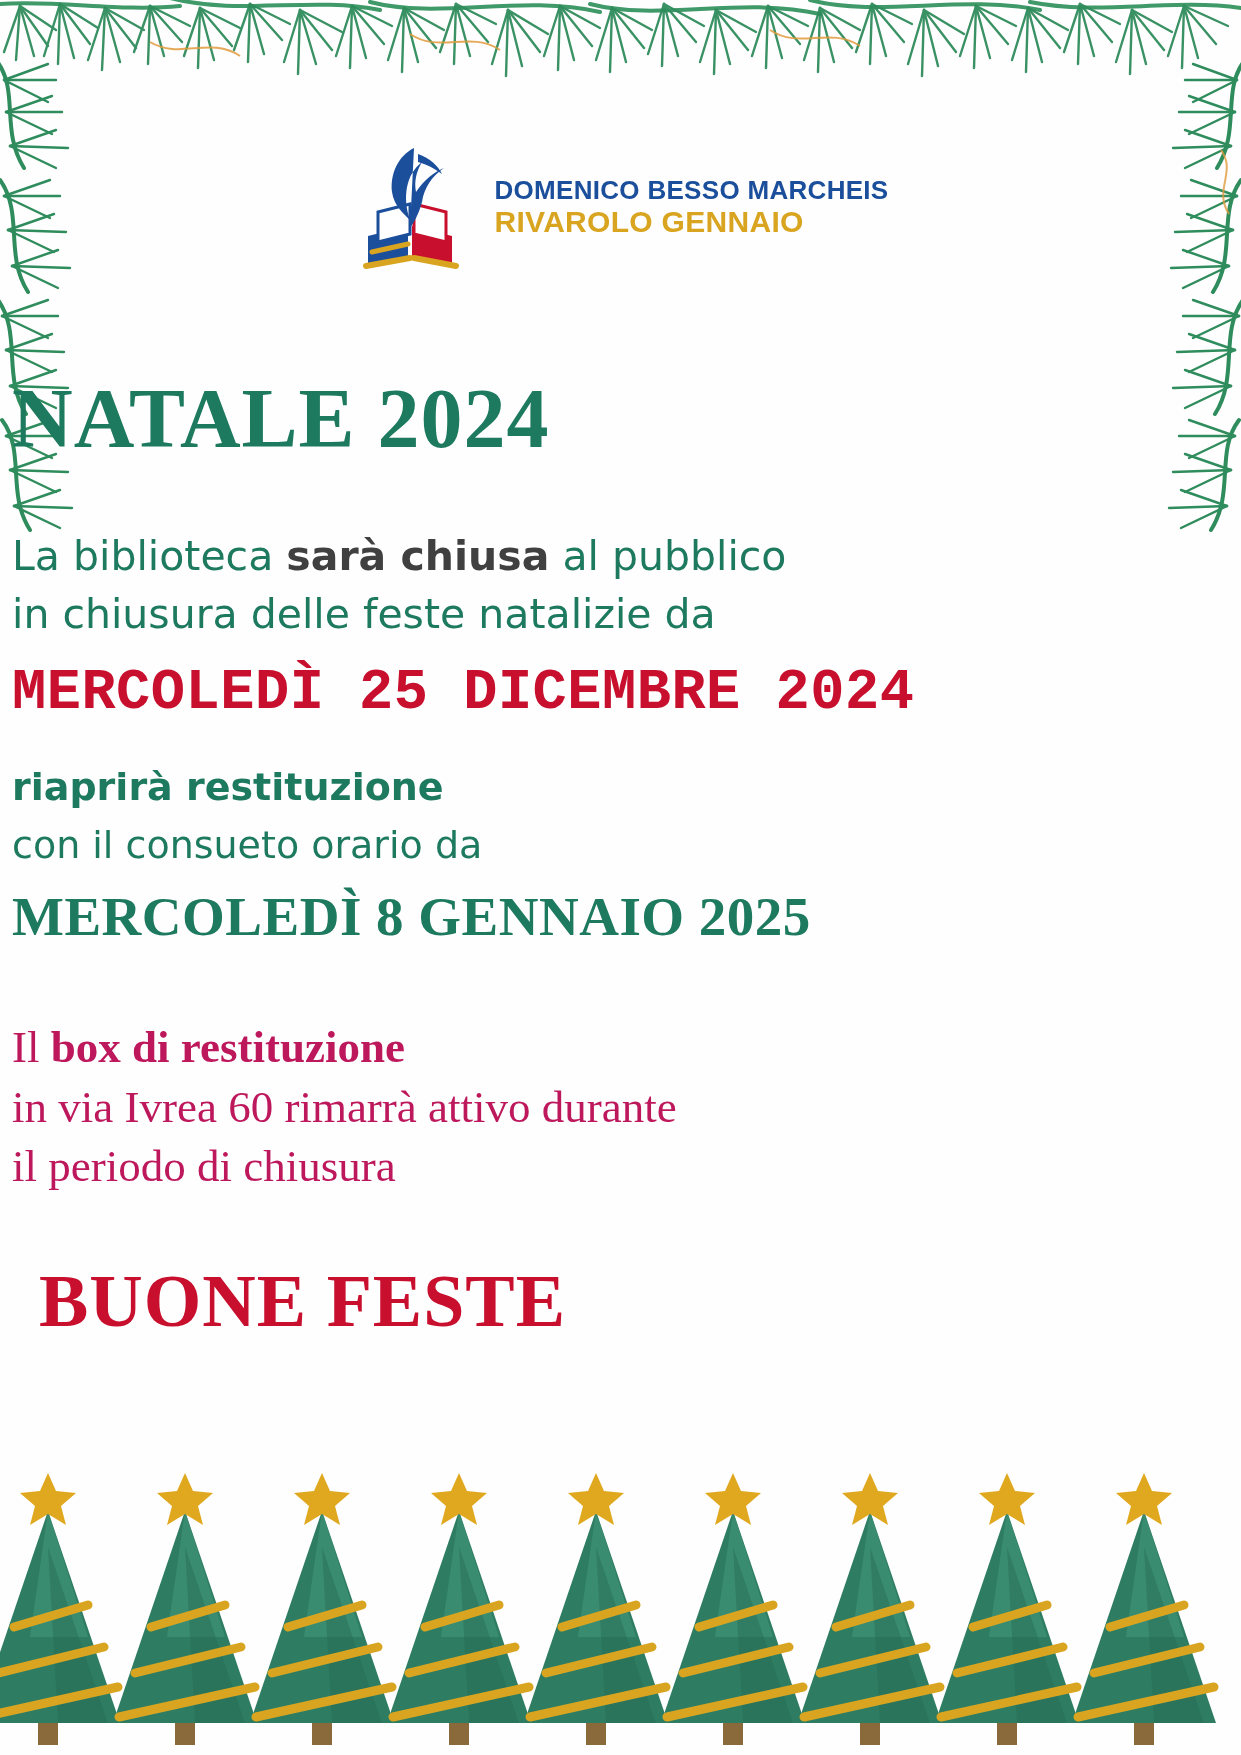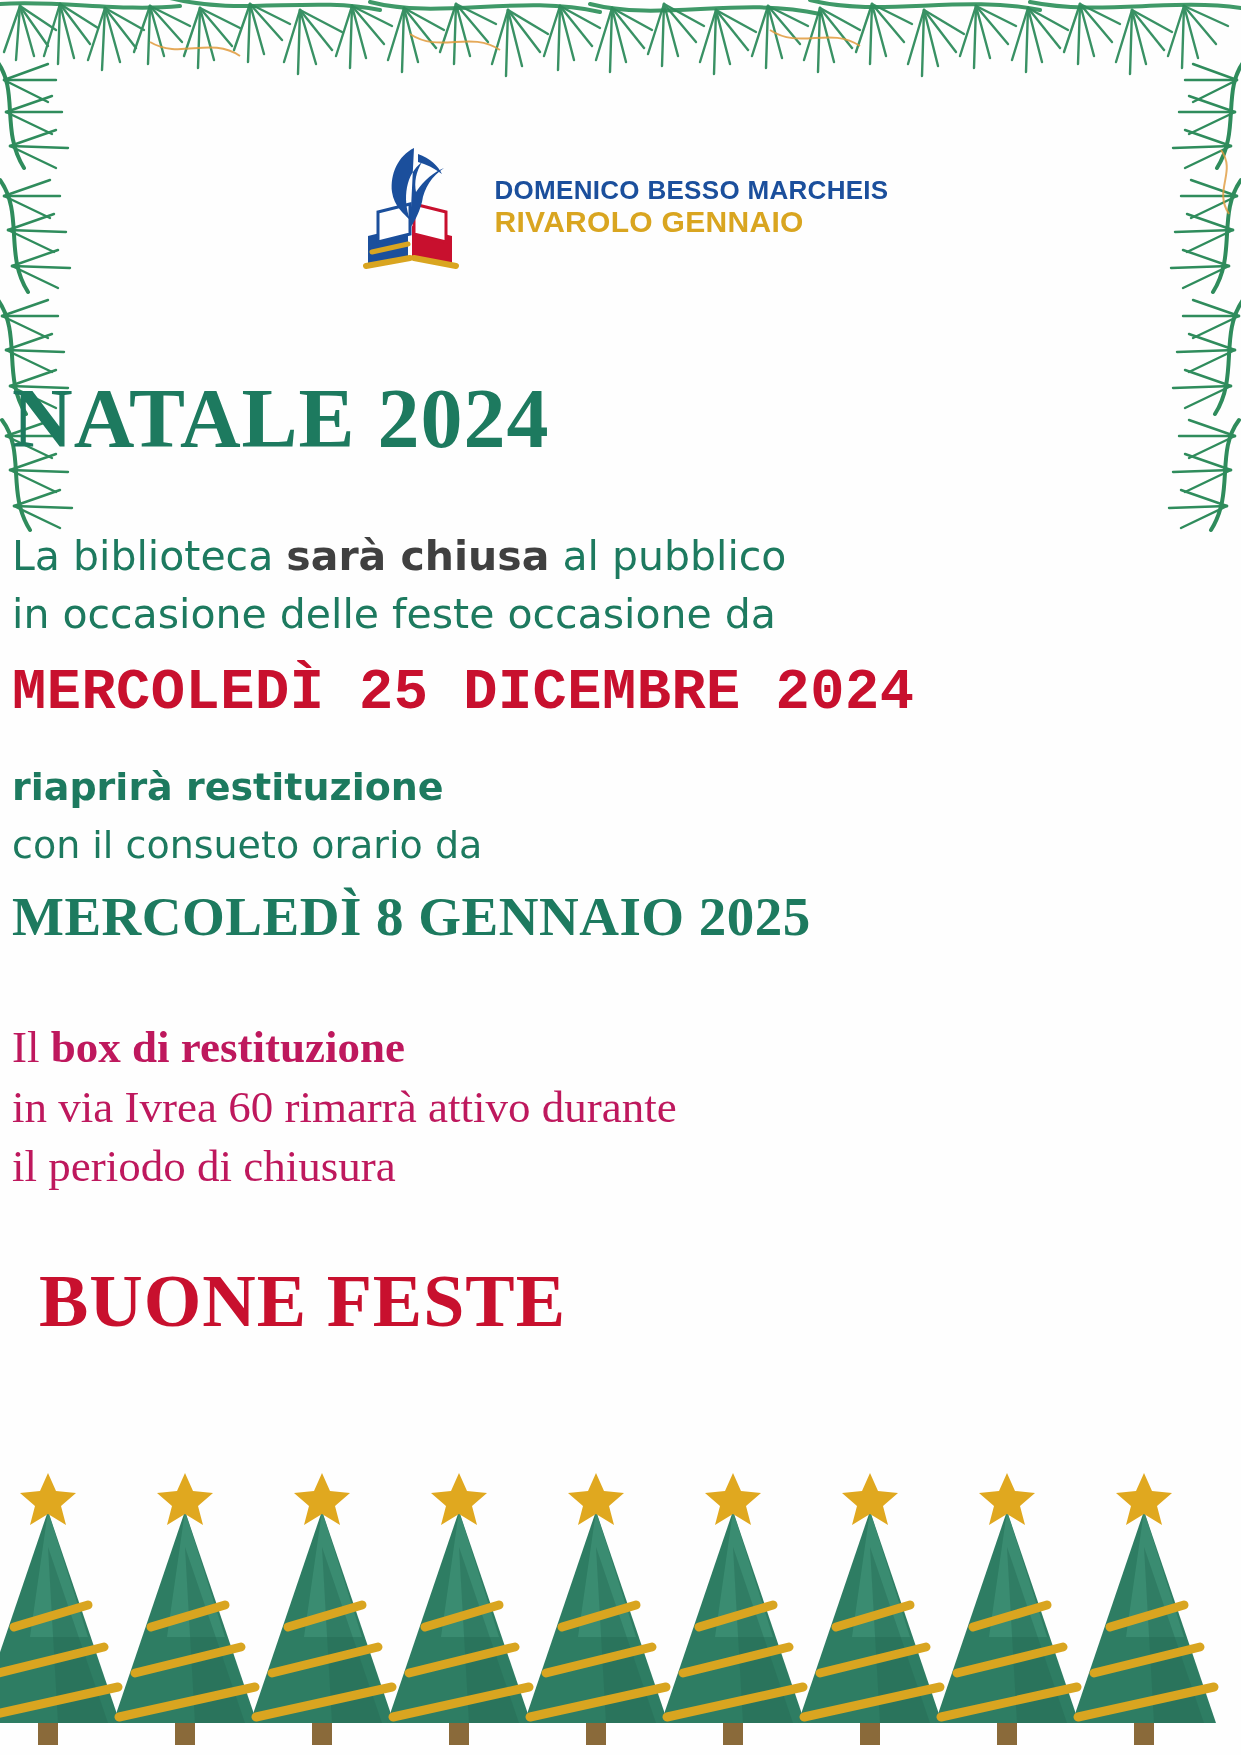--- a/index.html
+++ b/index.html
@@ -435,21 +435,21 @@
     </div>
   </div>
 
   <div class="content">
 
     <div class="title">NATALE 2024</div>
 
     <div class="para">
       <span>La biblioteca </span><span class="hl-red">sarà chiusa</span><span> al pubblico</span>
     </div>
-    <div class="para">in occasione delle feste occasione da</div>
+    <div class="para">in chiusura delle feste natalizie da</div>
 
     <div class="date-red">MERCOLEDÌ 25 DICEMBRE 2024</div>
 
     <div class="reopen">riaprirà restituzione</div>
     <div class="reopen-sub">con il consueto orario da</div>
 
     <div class="date-green">MERCOLEDÌ 8 GENNAIO 2025</div>
 
     <div class="box-block">
       <div><span>Il </span><b>box di restituzione</b></div>

